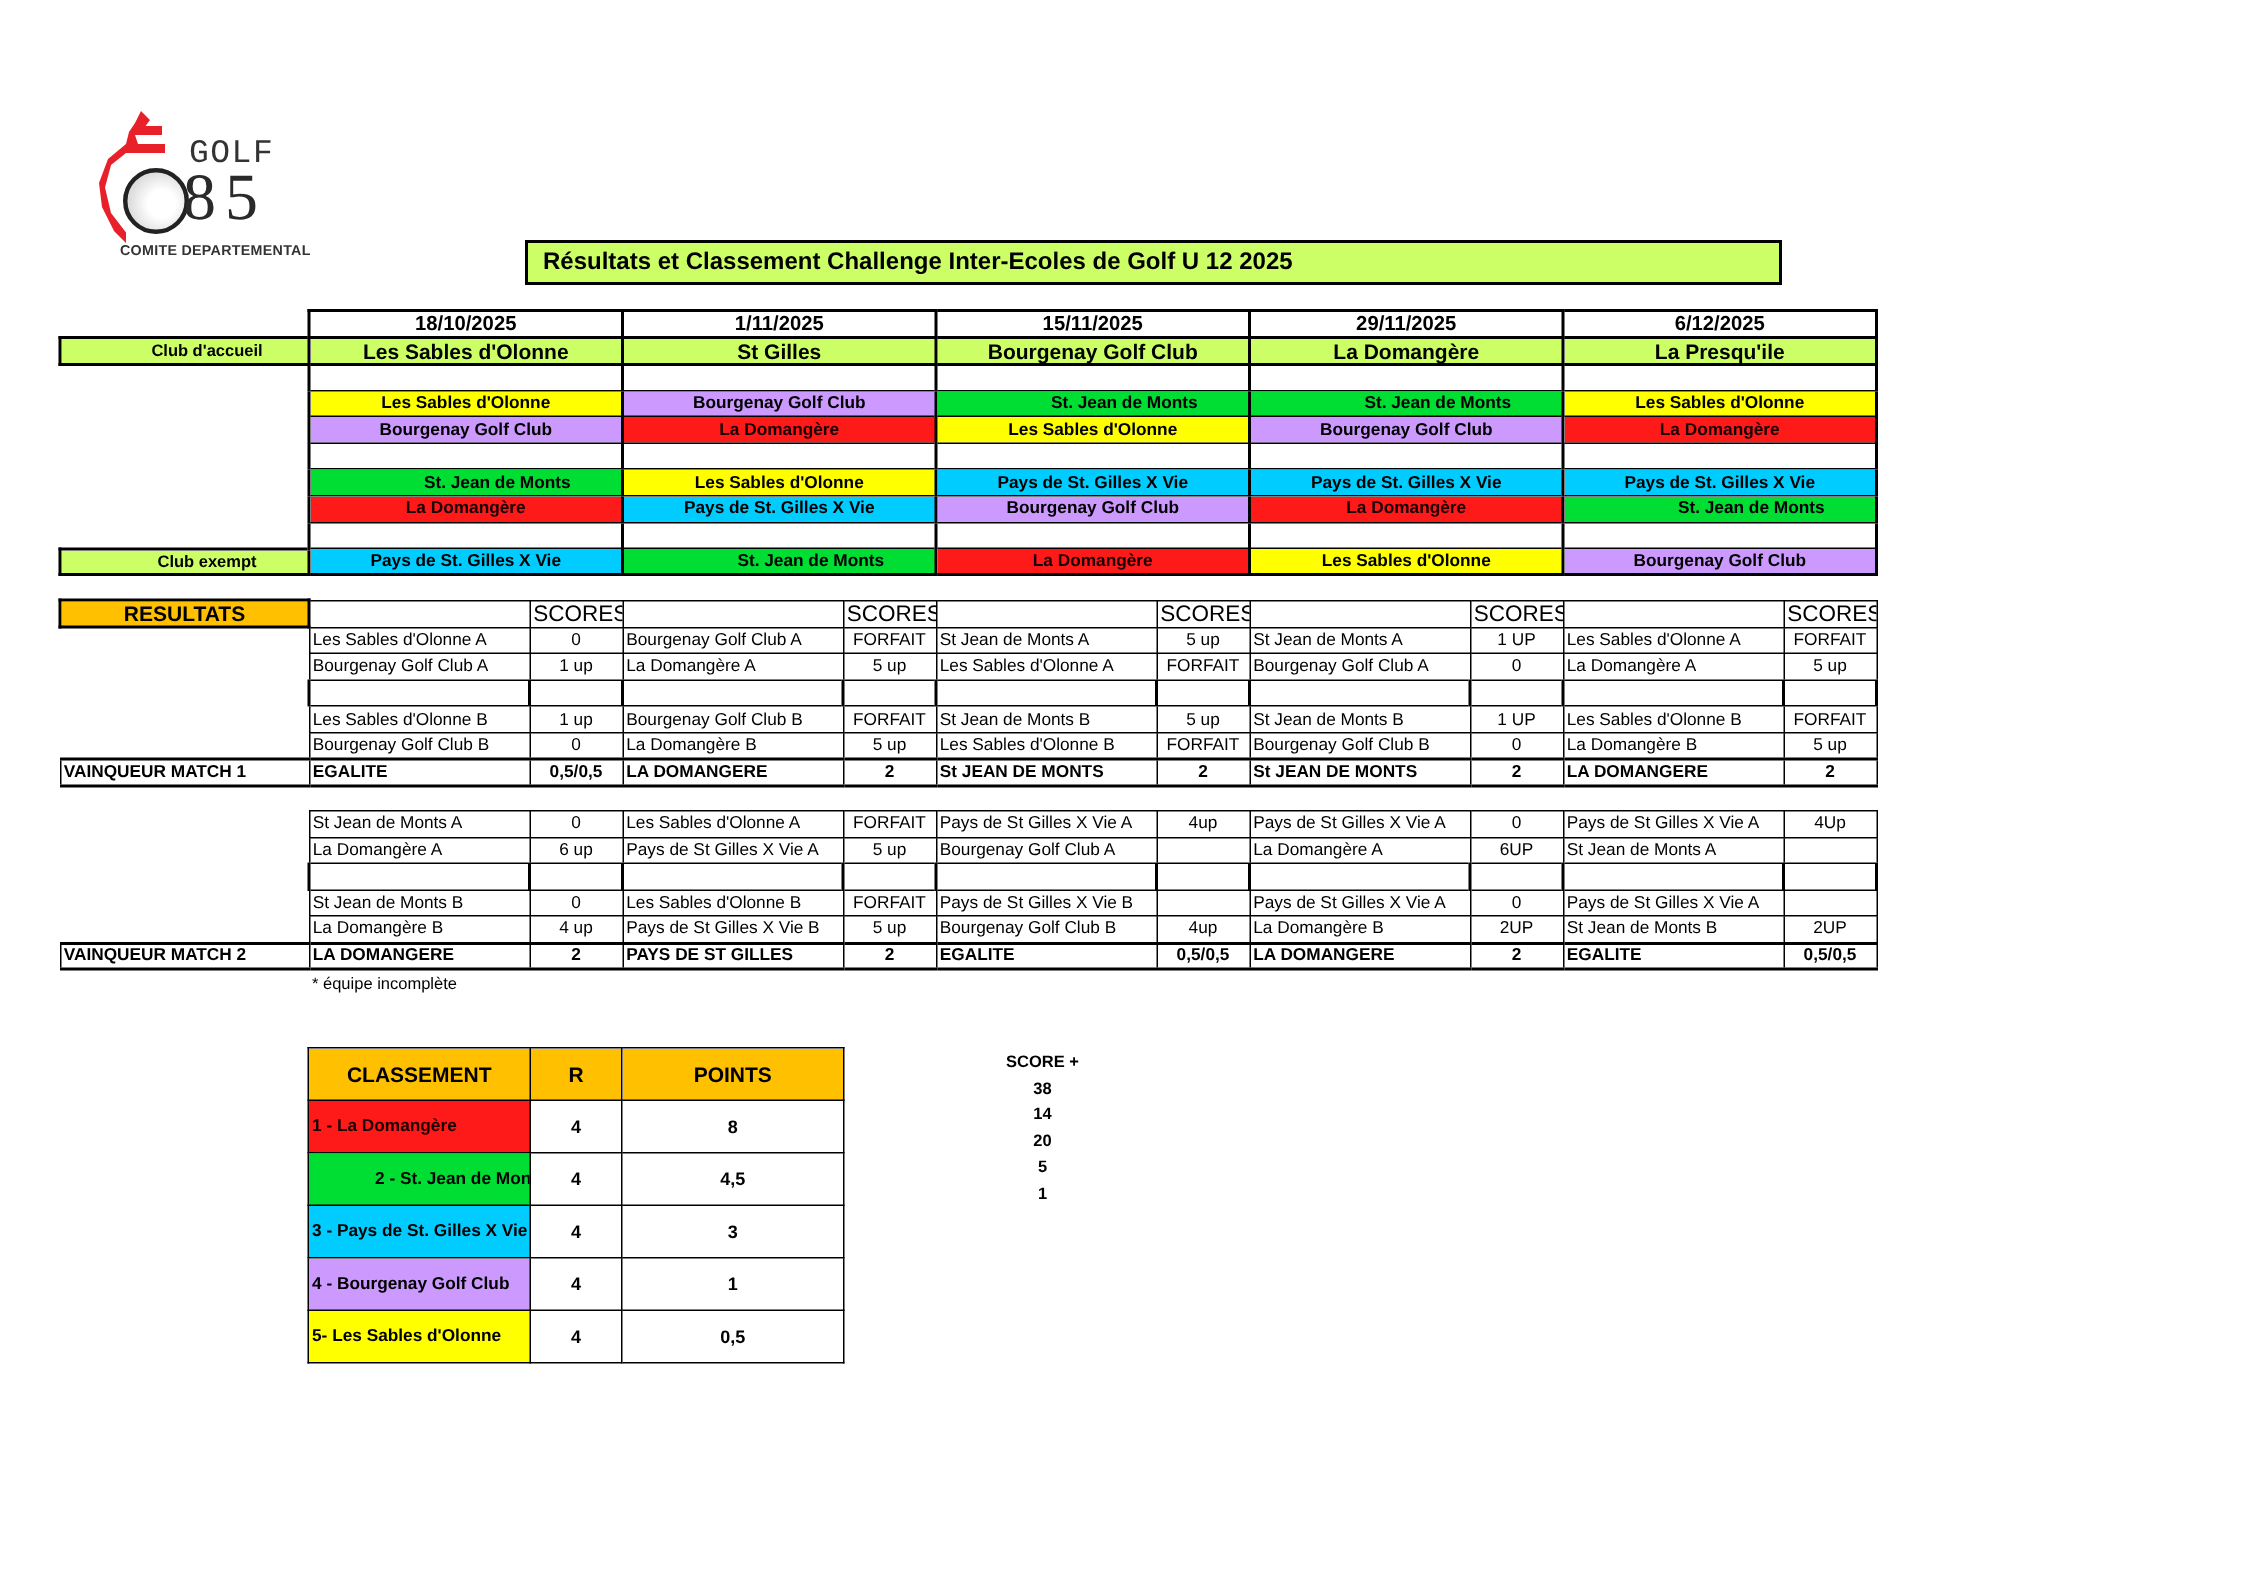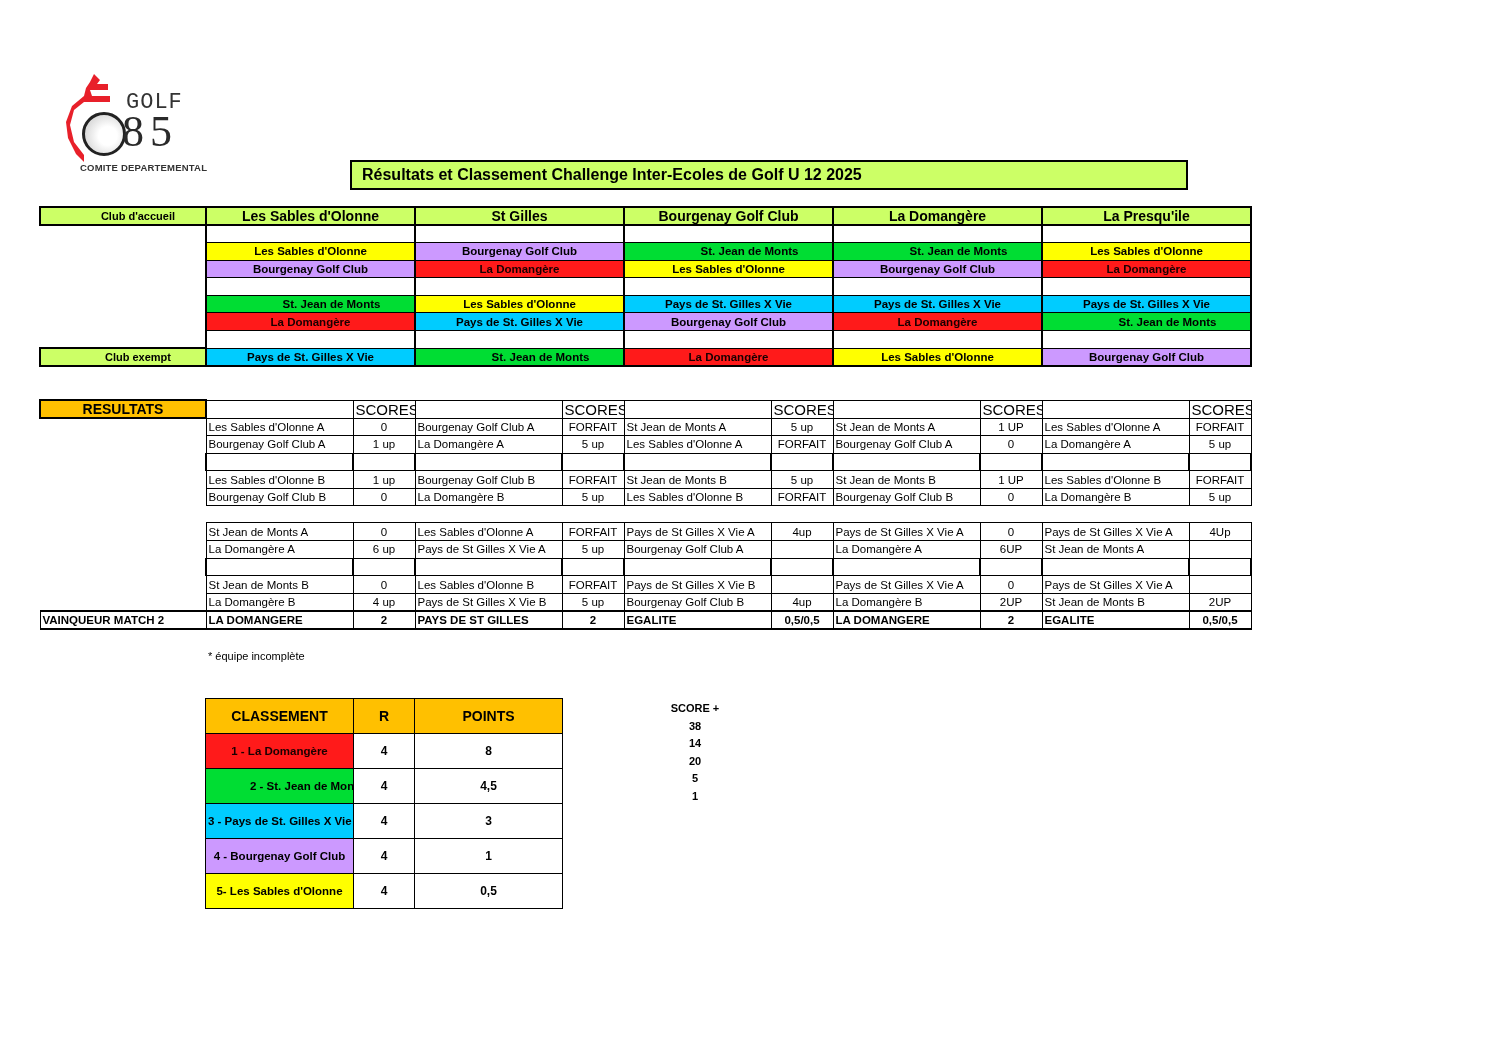--- a/index.html
+++ b/index.html
@@ -41,21 +41,21 @@
   .res td.nob { border: none; }
   .res td.title-cell { background: #ffc000; font-weight: bold; font-size: 14px; text-align: center; border: 2px solid #000; }
   .res tr.win td { border-top: 2px solid #000; border-bottom: 2px solid #000; font-weight: bold; }
   .res td.gap { border-left: 2px solid #000; border-right: 2px solid #000; }
 
   .note { left: 208px; top: 650px; font-size: 11px; }
 
   
   .rank td { height: 35px; font-size: 12px; font-weight: bold; text-align: center; border: 1.5px solid #000; }
   .rank tr.head td { background: #ffc000; font-size: 14px; }
-  .rank td.team { text-align: center; font-size: 11.5px; }
+  .rank td.team { text-align: left; font-size: 11.5px; }
   .score-plus { left: 650px; top: 700px; width: 90px; text-align: center; font-weight: bold; font-size: 11px; }
   .score-plus div { height: 17.6px; line-height: 17.6px; }
 </style>
 </head>
 <body>
 
 <div class="abs logo">
   <svg class="abs" style="left:2px;top:0px" width="50" height="100" viewBox="0 0 50 100">
     <path d="M30 4 L36 10 L33 14 L44 14 L44 20 L26 20 L28 26 L46 26 L46 32 L20 32 L10 40 L6 55 L10 72 L20 85 L20 92 L12 84 L4 68 L2 52 L8 36 L20 26 L22 18 L26 12 Z" fill="#e8202a"></path>
   </svg>
@@ -70,20 +70,28 @@
 <table class="sched" style="left:39px; top:206px; width:1211px;">
   <colgroup>
       <col style="width:166px">
       <col style="width:209px">
       <col style="width:209px">
       <col style="width:209px">
       <col style="width:209px">
       <col style="width:209px">
     </colgroup>
   <tbody>
+      <tr>
+    <td class="nob"></td>
+    <td class="date">18/10/2025</td>
+    <td class="date">1/11/2025</td>
+    <td class="date">15/11/2025</td>
+    <td class="date">29/11/2025</td>
+    <td class="date">6/12/2025</td>
+  </tr>
   <tr>
     <td class="lbl c-lime">Club d'accueil</td>
     <td class="host">Les Sables d'Olonne</td>
     <td class="host">St Gilles</td>
     <td class="host">Bourgenay Golf Club</td>
     <td class="host">La Domangère</td>
     <td class="host">La Presqu'ile</td>
   </tr>
   <tr>
         <td class="nob"></td>
@@ -238,20 +246,33 @@
         <td class="sc">0</td>
         <td>La Domangère B</td>
         <td class="sc">5 up</td>
         <td>Les Sables d'Olonne B</td>
         <td class="sc">FORFAIT</td>
         <td>Bourgenay Golf Club B</td>
         <td class="sc">0</td>
         <td>La Domangère B</td>
         <td class="sc">5 up</td>
       </tr>
+      <tr class="win">
+        <td class="b">VAINQUEUR MATCH 1</td>
+        <td class="b">EGALITE</td>
+        <td class="b sc">0,5/0,5</td>
+        <td class="b">LA DOMANGERE</td>
+        <td class="b sc">2</td>
+        <td class="b">St JEAN DE MONTS</td>
+        <td class="b sc">2</td>
+        <td class="b">St JEAN DE MONTS</td>
+        <td class="b sc">2</td>
+        <td class="b">LA DOMANGERE</td>
+        <td class="b sc">2</td>
+      </tr>
       <tr>
         <td colspan="11" class="nob" style="height: 17px;"></td>
       </tr>
       <tr>
         <td class="nob"></td>
         <td>St Jean de Monts A</td>
         <td class="sc">0</td>
         <td>Les Sables d'Olonne A</td>
         <td class="sc">FORFAIT</td>
         <td>Pays de St Gilles X Vie A</td>

